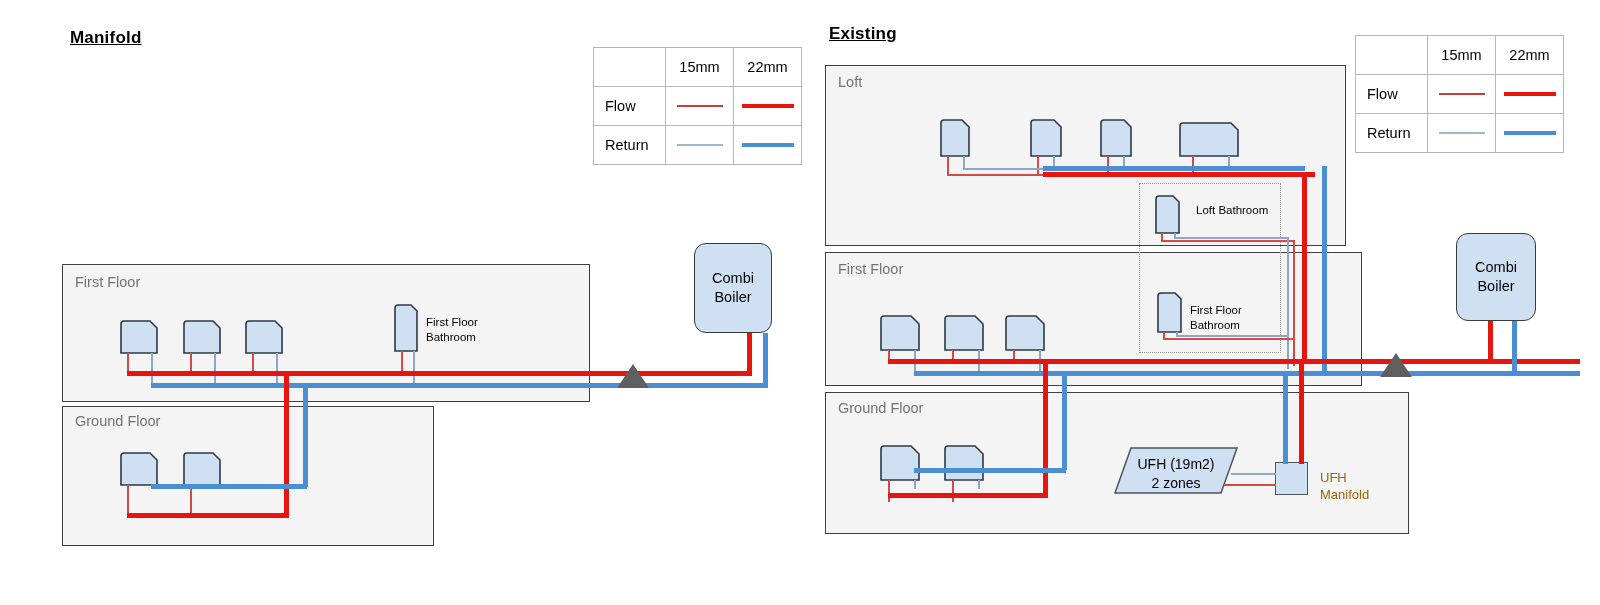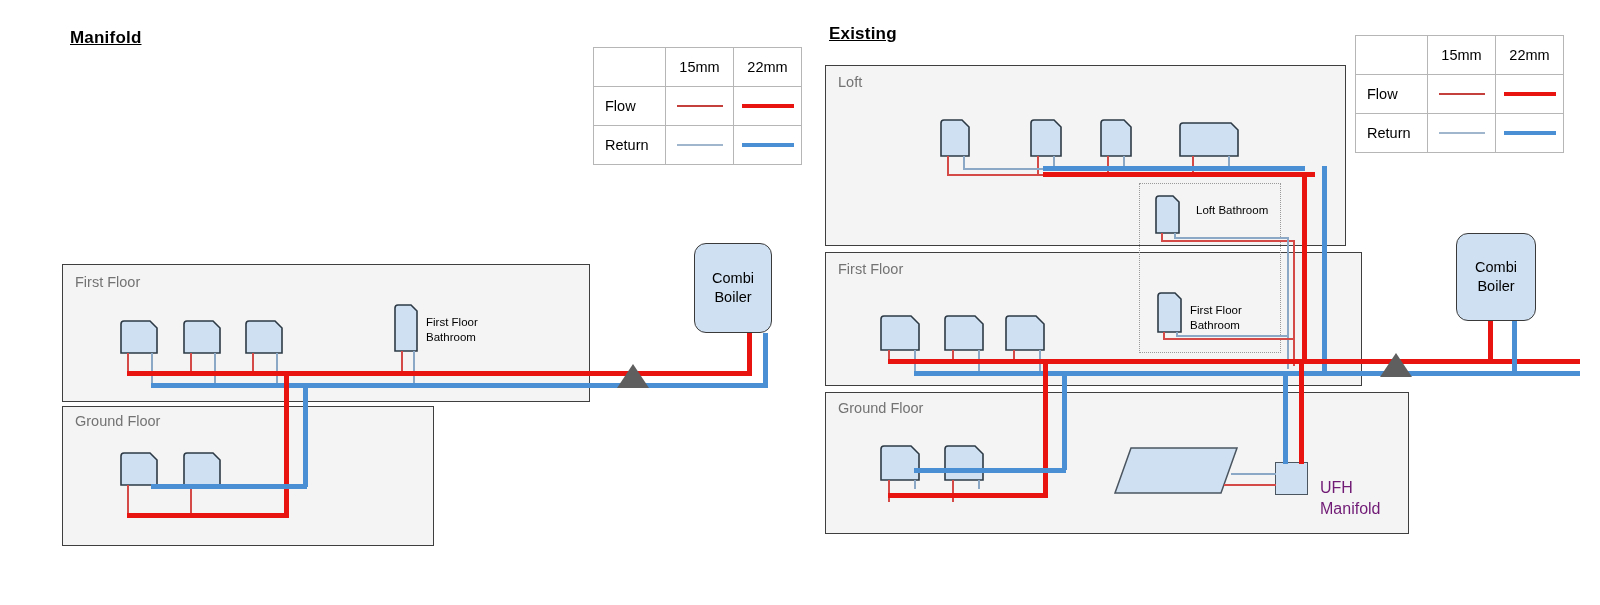--- a/index.html
+++ b/index.html
@@ -59,25 +59,24 @@
     line-height: 1.28;
     color: #000;
   }
   .manifold {
     position: absolute;
     background: #cfe0f2;
     border: 1.5px solid #4a5560;
   }
   .plain-label {
     position: absolute;
-    font-size: 16px;
-    color: #701a75;
+    font-size: 13px;
+    color: #a16207;
     line-height: 1.3;
     white-space: pre-line;
-    margin-top: 8px;
   }
   .small-label {
     position: absolute;
     font-size: 11.5px;
     color: #000;
     line-height: 1.32;
     white-space: pre-line;
   }
   .ufh-label {
     position: absolute;
@@ -385,20 +384,22 @@
   <div class="pipe pipe-thin-f" style="left:888px; top:480px; width:1.6px; height:22px;"></div>
   <div class="pipe pipe-thin-r" style="left:914px; top:480px; width:1.6px; height:9px;"></div>
   <div class="pipe pipe-thin-f" style="left:952px; top:480px; width:1.6px; height:22px;"></div>
   <div class="pipe pipe-thin-r" style="left:978px; top:480px; width:1.6px; height:9px;"></div>
   <div class="pipe p-rh" style="left:914px; top:468px; width:152px; height:4.5px;"></div>
   <div class="pipe p-fh" style="left:888px; top:493px; width:160px; height:4.5px;"></div>
 
   <svg class="ufh-shape" style="left:1114px; top:447px;" width="124" height="47" viewBox="0 0 124 47">
     <path d="M17 1 L123 1 L107 46 L1 46 Z" fill="#cfe0f2" stroke="#4a5560" stroke-width="1.5"></path>
   </svg>
+  <div class="ufh-label" style="left:1114px; top:455px; width:124px;">UFH (19m2)
+2 zones</div>
 
   <div class="manifold" style="left:1275px; top:462px; width:33px; height:33px;"></div>
   <div class="plain-label" style="left:1320px; top:470px;">UFH
 Manifold</div>
 
   <div class="pipe pipe-thin-r" style="left:1231px; top:473px; width:45px; height:1.8px;"></div>
   <div class="pipe pipe-thin-f" style="left:1224px; top:484px; width:52px; height:1.8px;"></div>
 
   <div class="pipe p-rh" style="left:1283px; top:372px; width:4.5px; height:92px;"></div>
   <div class="pipe p-fh" style="left:1299px; top:360px; width:4.5px; height:104px;"></div>

